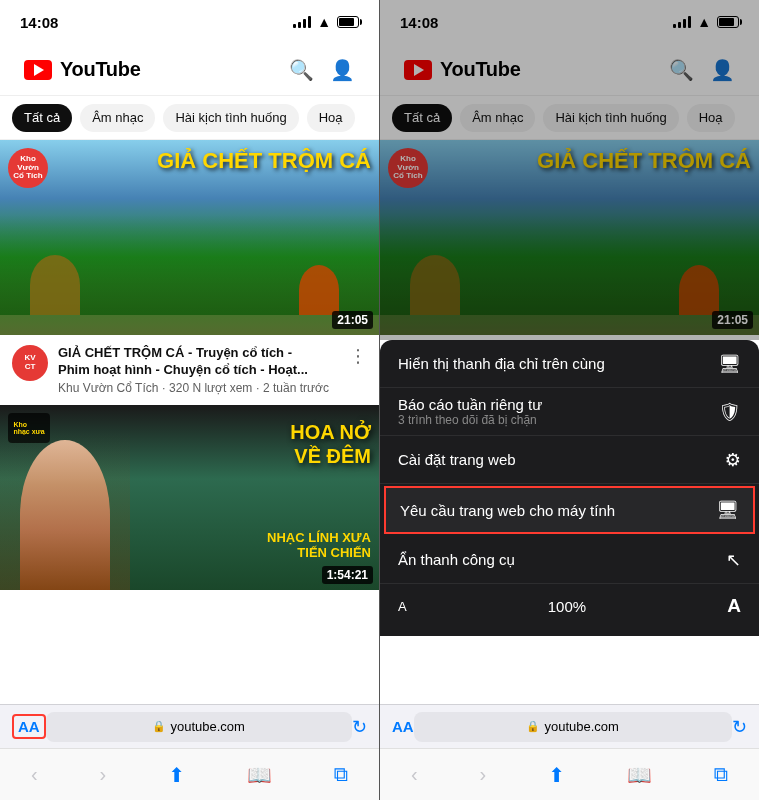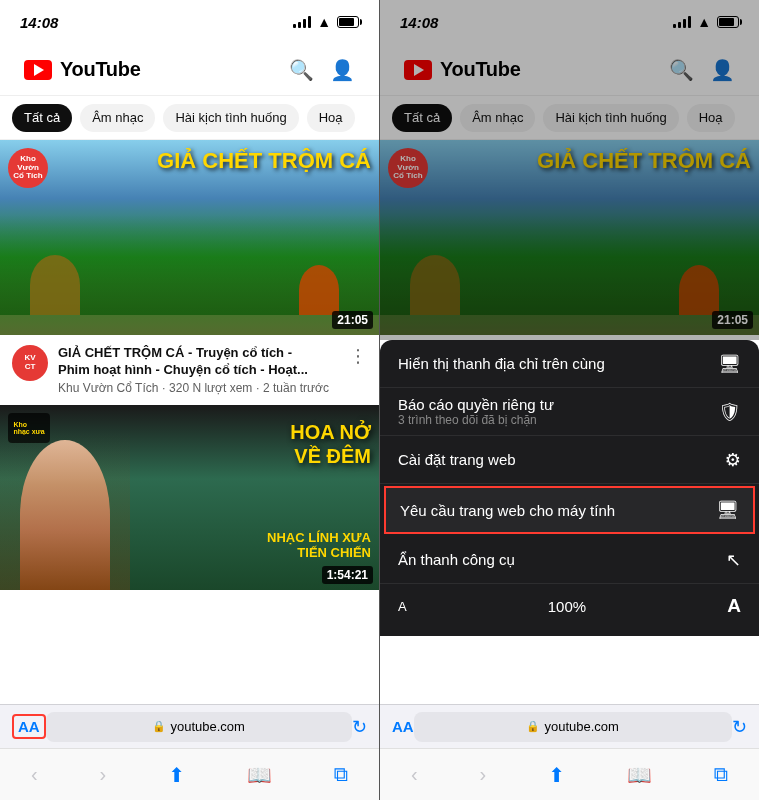--- a/index.html
+++ b/index.html
@@ -26,21 +26,21 @@
     .status-bar {
       height: 44px;
       background: #fff;
       display: flex;
       align-items: center;
       justify-content: space-between;
       padding: 0 20px;
       font-size: 15px;
       font-weight: 600;
     }
-    .status-bar .time { font-weight: 700; font-size: 15px; font-style: italic; }
+    .status-bar .time { font-weight: 700; font-size: 15px; }
     .status-icons { display: flex; align-items: center; gap: 6px; }
     .signal-bars { display: flex; align-items: flex-end; gap: 2px; }
     .signal-bars span {
       background: #000;
       width: 3px;
       border-radius: 1px;
     }
     .signal-bars span:nth-child(1) { height: 4px; }
     .signal-bars span:nth-child(2) { height: 6px; }
     .signal-bars span:nth-child(3) { height: 9px; }
@@ -592,21 +592,21 @@
 
   <div class="context-menu">
 
     <div class="context-menu-item">
       <span class="menu-item-text">Hiển thị thanh địa chỉ trên cùng</span>
       <span class="menu-item-icon">🖥</span>
     </div>
 
     <div class="context-menu-item">
       <div>
-        <div class="menu-item-text">Báo cáo quyền riêng tư</div>
+        <div class="menu-item-text">Báo cáo tuần riêng tư</div>
         <div class="menu-item-sub">3 trình theo dõi đã bị chặn</div>
       </div>
       <span class="menu-item-icon">🛡</span>
     </div>
 
     <div class="context-menu-item">
       <span class="menu-item-text">Cài đặt trang web</span>
       <span class="menu-item-icon">⚙</span>
     </div>
 

